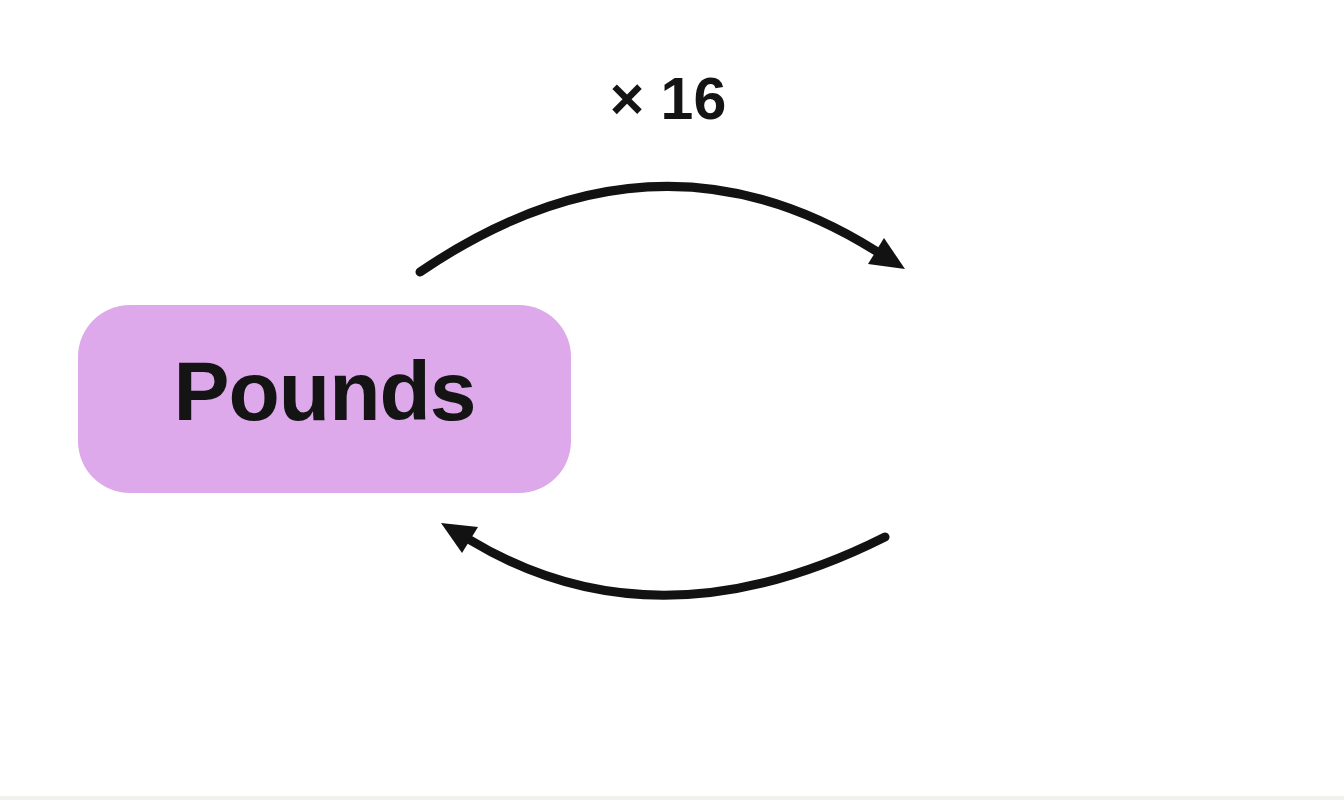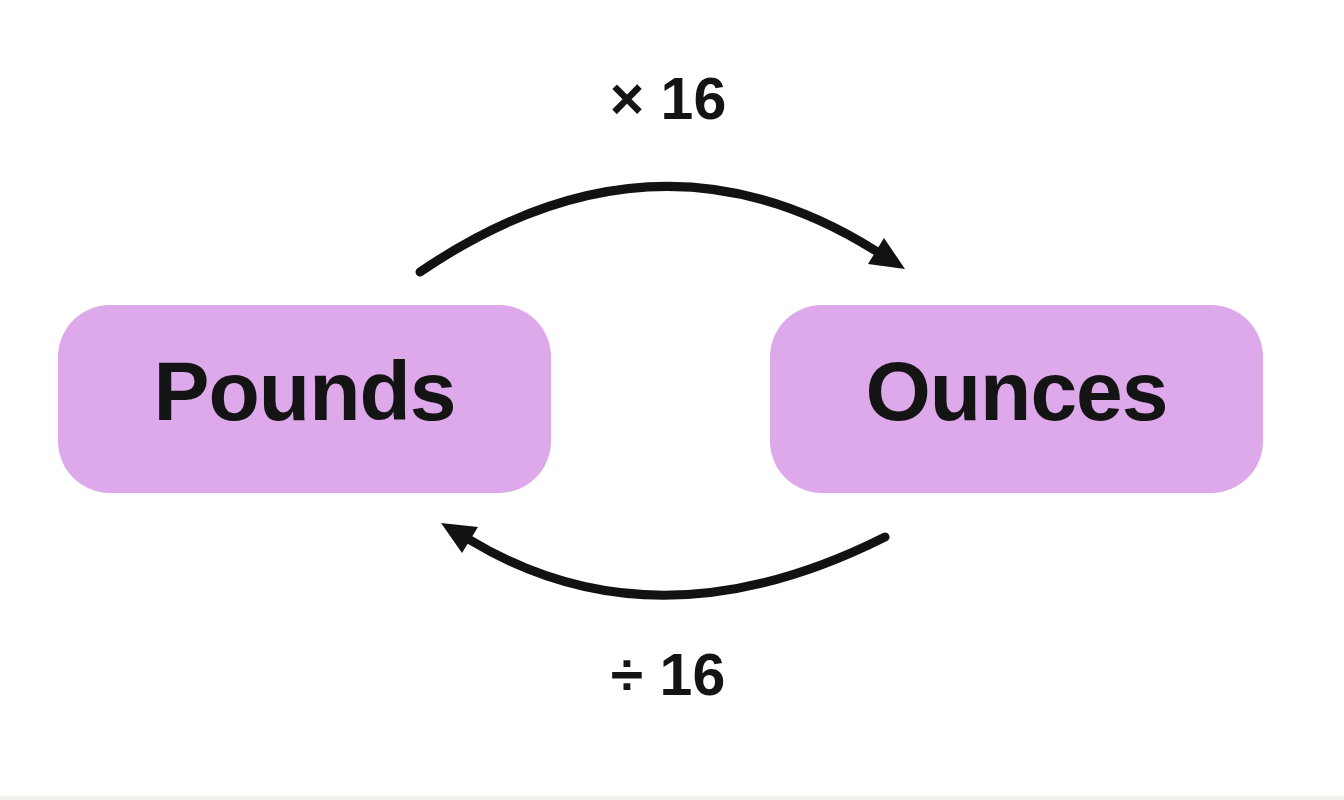--- a/index.html
+++ b/index.html
@@ -26,20 +26,21 @@
     position: absolute;
     top: 305px;
     width: 493px;
     height: 188px;
     background: var(--color-box);
     border-radius: 52px;
     display: flex;
     align-items: center;
     justify-content: center;
     padding-bottom: 16px;
+    margin-left: 20px;
   }
   .unit-box.left  { left: 58px; }
   .unit-box.right { left: 770px; }
   .unit-label {
     font-size: 84px;
     font-weight: 700;
     letter-spacing: -1px;
     color: var(--color-text);
     line-height: 1;
     white-space: nowrap;
@@ -89,21 +90,17 @@
     <g>
       <path d="M 885 537 Q 656 652 470 540" fill="none" stroke-width="9" stroke-linecap="round" stroke="#121212"></path>
       <polygon points="441,523 478,527 462,553" fill="#121212"></polygon>
     </g>
   </svg>
 
   <div class="unit-box left">
     <span class="unit-label">Pounds</span>
   </div>
 
-  <div class="unit-box right">
-    <span class="unit-label">Ounces</span>
-  </div>
 
-  <div class="op-label bottom">÷ 16</div>
 
   <div class="edge-artifact"></div>
 
 </div>
 
 </body></html>

